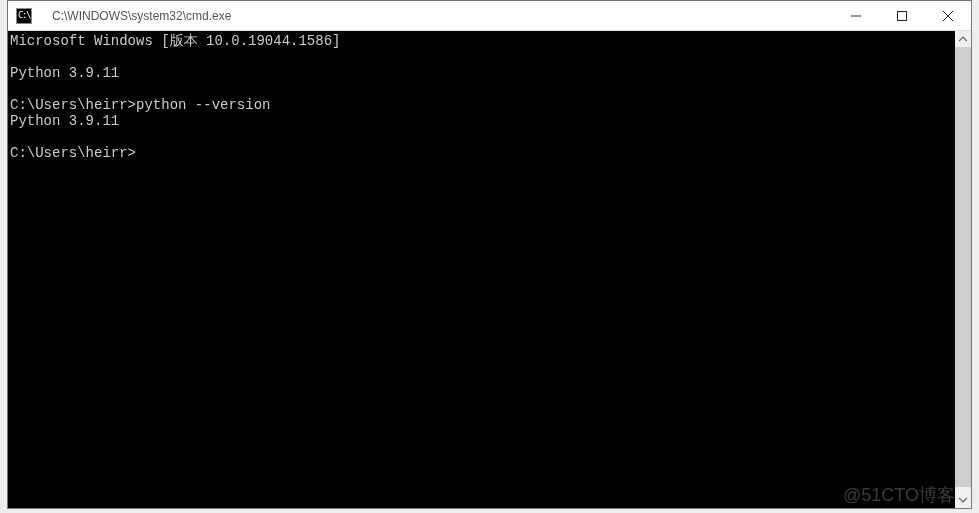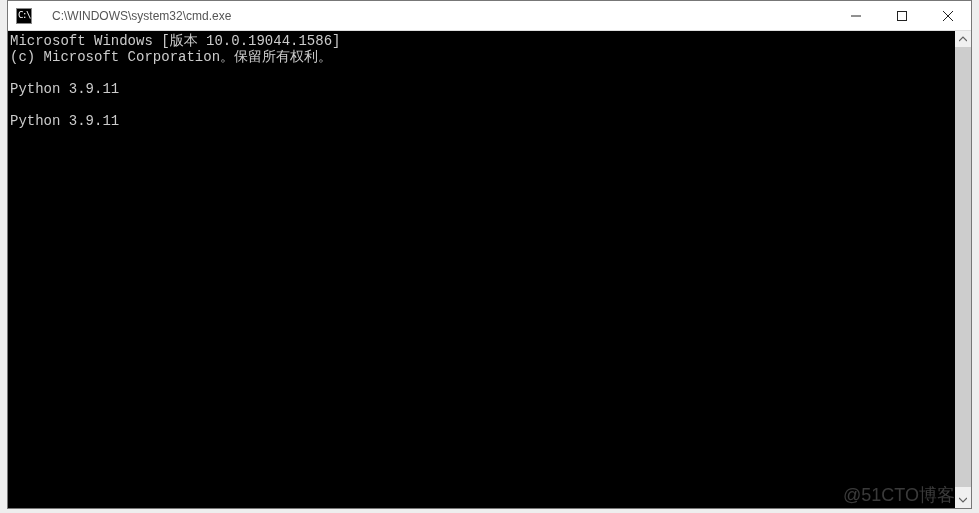--- a/index.html
+++ b/index.html
@@ -140,21 +140,21 @@
       </div>
       <div class="titlebar-btn">
         <svg width="10" height="10" viewBox="0 0 10 10">
             <path d="M0 0 L10 10 M10 0 L0 10" stroke="#222" stroke-width="1"></path>
           </svg>
       </div>
     </div>
   </div>
 
   <div class="client">
-    <div class="terminal"><div>Microsoft Windows [版本 10.0.19044.1586]</div><div>(c) Microsoft Corporation。保留所有权利。</div><div class="blank"></div><div>Python 3.9.11</div><div class="blank"></div><div>Python 3.9.11</div><div class="blank"></div></div>
+    <div class="terminal"><div>Microsoft Windows [版本 10.0.19044.1586]</div><div class="blank"></div><div>Python 3.9.11</div><div class="blank"></div><div>C:\Users\heirr&gt;python --version</div><div>Python 3.9.11</div><div class="blank"></div><div>C:\Users\heirr&gt;</div></div>
 
     <div class="scrollbar">
       <div class="scroll-arrow up">
         <svg width="8" height="8" viewBox="0 0 8 8">
             <path d="M0 6 L4 2 L8 6" fill="none" stroke="#606060" stroke-width="1.2"></path>
           </svg>
       </div>
       <div class="scroll-thumb"></div>
       <div class="scroll-arrow down">
         <svg width="8" height="8" viewBox="0 0 8 8">

